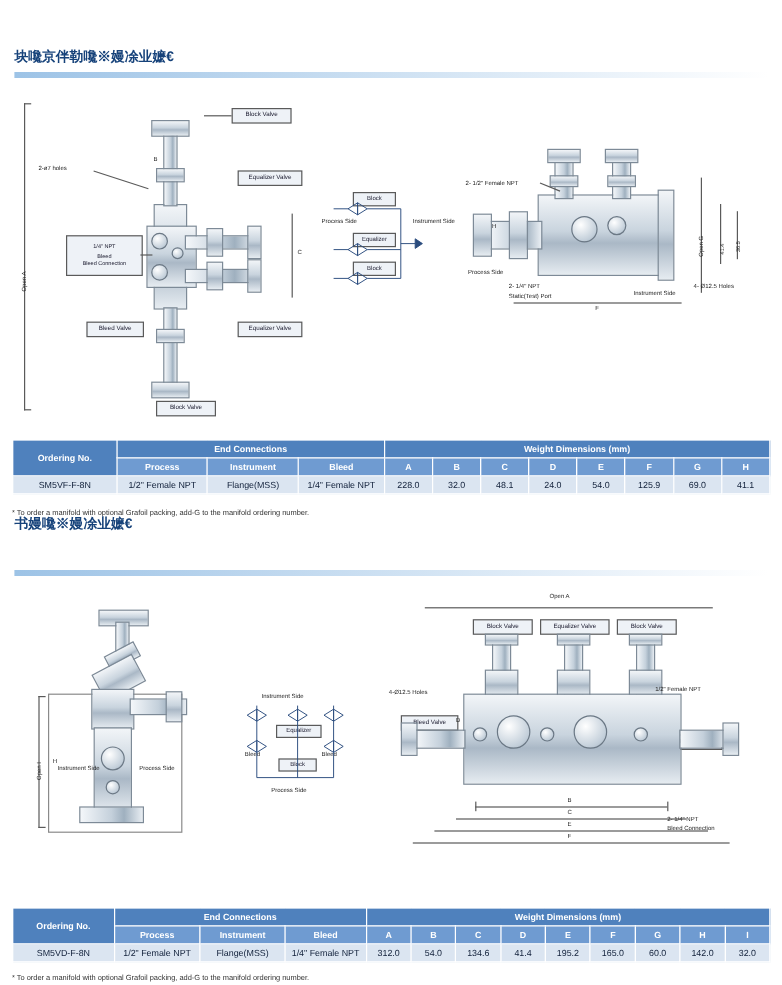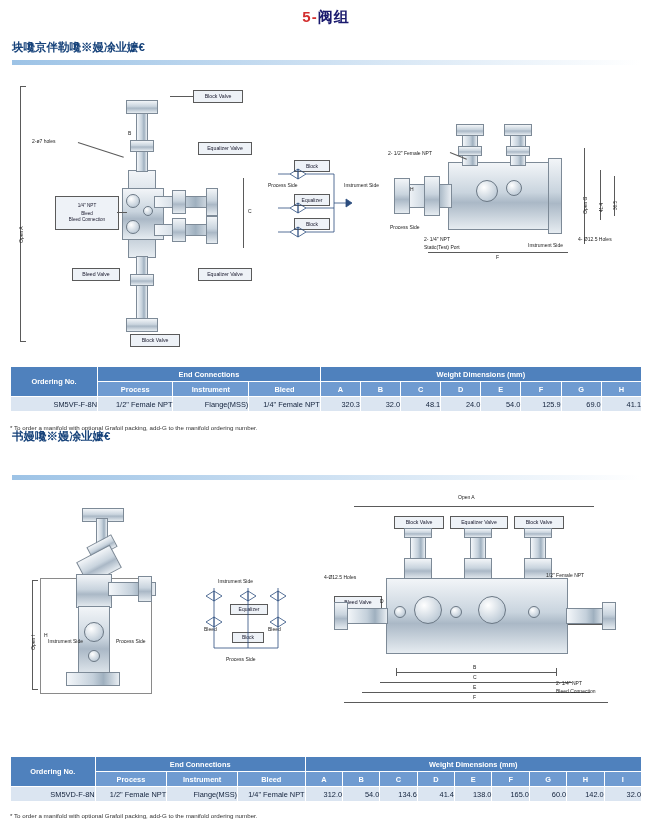--- a/index.html
+++ b/index.html
@@ -66,36 +66,33 @@
   table.spec th,table.spec td{
     border:1px solid #ffffff;text-align:center;padding:0;height:14px;
   }
   table.spec thead th{
     background:#4f81bd;color:#fff;font-weight:bold;font-size:7.4px;
   }
   table.spec thead th.sub{
     background:#6f9bd1;font-weight:bold;
   }
   table.spec tbody td{
-    background:#dbe5f1;color:#11203a;border:1px solid #ffffff;text-align:right;
+    background:#dbe5f1;color:#11203a;border:1px solid #ffffff;
   }
   .tbl-note{
     position:absolute;font-size:6.2px;color:#333;
   }
 
   .svgwrap{position:absolute;}
 </style>
 </head>
 <body>
 
 <div class="page">
 
-  <div class="page-title">
-    <span>5-</span><span class="blk">阀组</span>
-  </div>
 
   <div class="sec-head" style="top:40px;">块嚵京伴勒嚵※嫚凃业嬷€</div>
   <div class="sec-rule" style="top:56px;">
       <div class="bar"></div>
     </div>
 
   <div class="diagram" style="left:10px;top:78px;width:255px;height:272px;">
 
     <div class="dline" style="left:10px;top:8px;width:1px;height:256px;"></div>
     <div class="dline" style="left:10px;top:8px;width:6px;height:1px;"></div>
@@ -229,21 +226,21 @@
         <th class="sub" style="width:40px;">G</th>
         <th class="sub" style="width:40px;">H</th>
       </tr>
     </thead>
     <tbody>
       <tr>
         <td>SM5VF-F-8N</td>
         <td>1/2" Female NPT</td>
         <td>Flange(MSS)</td>
         <td>1/4" Female NPT</td>
-        <td>320.3</td>
+        <td>228.0</td>
         <td>32.0</td>
         <td>48.1</td>
         <td>24.0</td>
         <td>54.0</td>
         <td>125.9</td>
         <td>69.0</td>
         <td>41.1</td>
       </tr>
     </tbody>
   </table>
@@ -383,21 +380,21 @@
     <tbody>
       <tr>
         <td>SM5VD-F-8N</td>
         <td>1/2" Female NPT</td>
         <td>Flange(MSS)</td>
         <td>1/4" Female NPT</td>
         <td>312.0</td>
         <td>54.0</td>
         <td>134.6</td>
         <td>41.4</td>
-        <td>138.0</td>
+        <td>195.2</td>
         <td>165.0</td>
         <td>60.0</td>
         <td>142.0</td>
         <td>32.0</td>
       </tr>
     </tbody>
   </table>
   <div class="tbl-note" style="left:10px;top:812px;">* To order a manifold with optional Grafoil packing, add-G to the manifold ordering number.</div>
 
 </div>

